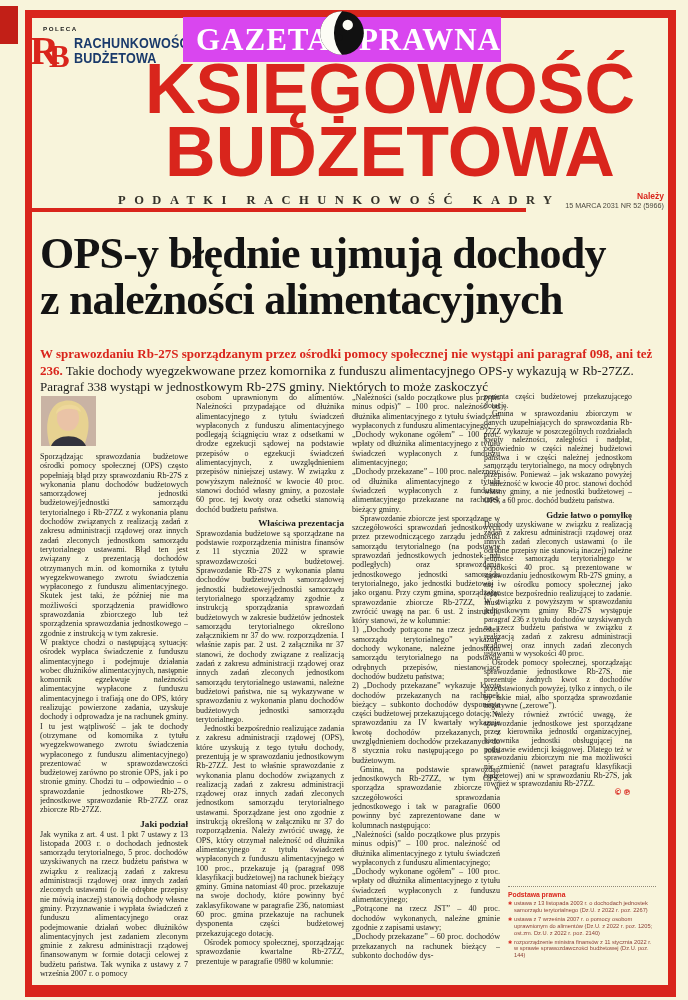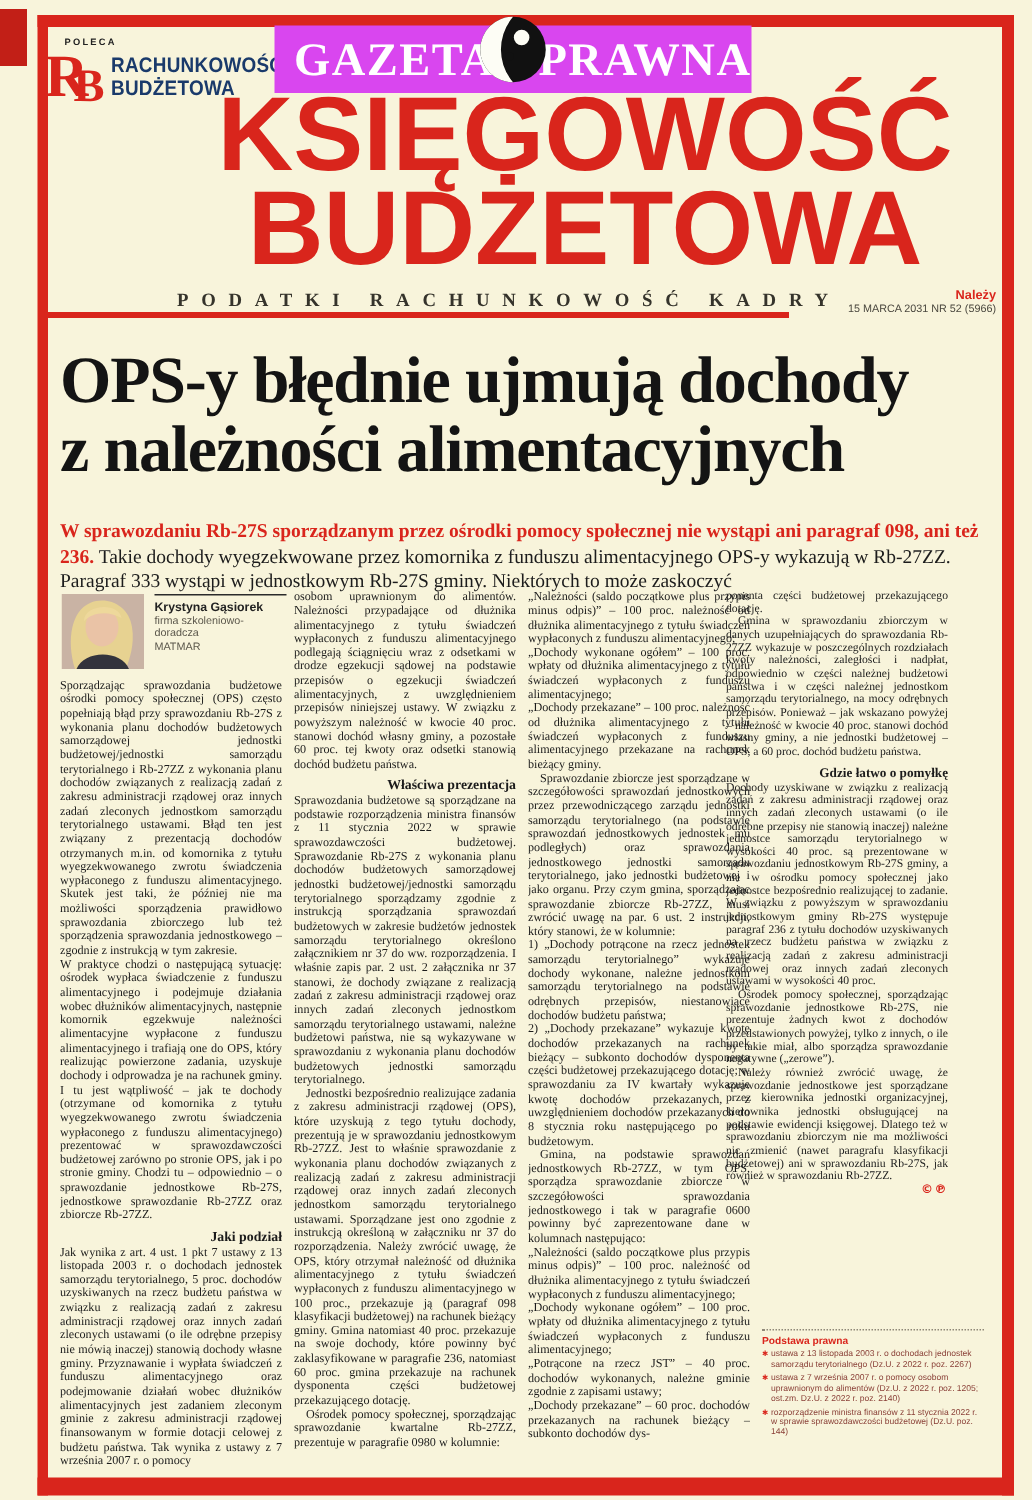--- a/index.html
+++ b/index.html
@@ -122,37 +122,32 @@
   <div class="dateblock">
     <div class="weekday">Należy</div>
     <div class="issue">15 MARCA 2031 NR 52 (5966)</div>
   </div>
 
   <div class="headline">
     <div>OPS-y błędnie ujmują dochody</div>
     <div>z należności alimentacyjnych</div>
   </div>
 
-  <p class="lead"><span class="red">W sprawozdaniu Rb-27S sporządzanym przez ośrodki pomocy społecznej nie wystąpi ani paragraf 098, ani też 236.</span><span> Takie dochody wyegzekwowane przez komornika z funduszu alimentacyjnego OPS-y wykazują w Rb-27ZZ. Paragraf 333 wystąpi w jednostkowym Rb-27S gminy. Niektórych to może zaskoczyć</span></p>
+  <p class="lead"><span class="red">W sprawozdaniu Rb-27S sporządzanym przez ośrodki pomocy społecznej nie wystąpi ani paragraf 098, ani też 236.</span><span> Takie dochody wyegzekwowane przez komornika z funduszu alimentacyjnego OPS-y wykazują w Rb-27ZZ. Paragraf 338 wystąpi w jednostkowym Rb-27S gminy. Niektórych to może zaskoczyć</span></p>
 
   <div class="author">
     <span class="author-photo">
       <svg width="55" height="50" viewBox="0 0 55 50">
         <rect width="55" height="50" fill="#c9b3a4"></rect>
         <path d="M9 50 C3 30 7 11 19 6 C31 1 45 8 47 22 C49 34 45 44 43 50 Z" fill="#e7d291"></path>
         <ellipse cx="27" cy="22" rx="11" ry="13" fill="#eac3a6"></ellipse>
         <path d="M15 18 C15 7 38 5 40 16 C31 11 21 12 15 18 Z" fill="#eed89b"></path>
         <path d="M10 50 C15 37 40 37 45 50 Z" fill="#33333c"></path>
       </svg>
     </span>
-    <div class="author-info">
-      <div class="author-name">Krystyna Gąsiorek</div>
-      <div class="author-org">firma szkoleniowo-doradcza</div>
-      <div class="author-org">MATMAR</div>
-    </div>
   </div>
 
   <div class="col col--1">
     <p>Sporządzając sprawozdania budżetowe ośrodki pomocy społecznej (OPS) często popełniają błąd przy sprawozdaniu Rb-27S z wykonania planu dochodów budżetowych samorządowej jednostki budżetowej/jednostki samorządu terytorialnego i Rb-27ZZ z wykonania planu dochodów związanych z realizacją zadań z zakresu administracji rządowej oraz innych zadań zleconych jednostkom samorządu terytorialnego ustawami. Błąd ten jest związany z prezentacją dochodów otrzymanych m.in. od komornika z tytułu wyegzekwowanego zwrotu świadczenia wypłaconego z funduszu alimentacyjnego. Skutek jest taki, że później nie ma możliwości sporządzenia prawidłowo sprawozdania zbiorczego lub też sporządzenia sprawozdania jednostkowego – zgodnie z instrukcją w tym zakresie.</p>
     <p>W praktyce chodzi o następującą sytuację: ośrodek wypłaca świadczenie z funduszu alimentacyjnego i podejmuje działania wobec dłużników alimentacyjnych, następnie komornik egzekwuje należności alimentacyjne wypłacone z funduszu alimentacyjnego i trafiają one do OPS, który realizując powierzone zadania, uzyskuje dochody i odprowadza je na rachunek gminy. I tu jest wątpliwość – jak te dochody (otrzymane od komornika z tytułu wyegzekwowanego zwrotu świadczenia wypłaconego z funduszu alimentacyjnego) prezentować w sprawozdawczości budżetowej zarówno po stronie OPS, jak i po stronie gminy. Chodzi tu – odpowiednio – o sprawozdanie jednostkowe Rb-27S, jednostkowe sprawozdanie Rb-27ZZ oraz zbiorcze Rb-27ZZ.</p>
     <div class="bh">Jaki podział</div>
     <p>Jak wynika z art. 4 ust. 1 pkt 7 ustawy z 13 listopada 2003 r. o dochodach jednostek samorządu terytorialnego, 5 proc. dochodów uzyskiwanych na rzecz budżetu państwa w związku z realizacją zadań z zakresu administracji rządowej oraz innych zadań zleconych ustawami (o ile odrębne przepisy nie mówią inaczej) stanowią dochody własne gminy. Przyznawanie i wypłata świadczeń z funduszu alimentacyjnego oraz podejmowanie działań wobec dłużników alimentacyjnych jest zadaniem zleconym gminie z zakresu administracji rządowej finansowanym w formie dotacji celowej z budżetu państwa. Tak wynika z ustawy z 7 września 2007 r. o pomocy</p>
   </div>
 
   <div class="col col--2">

